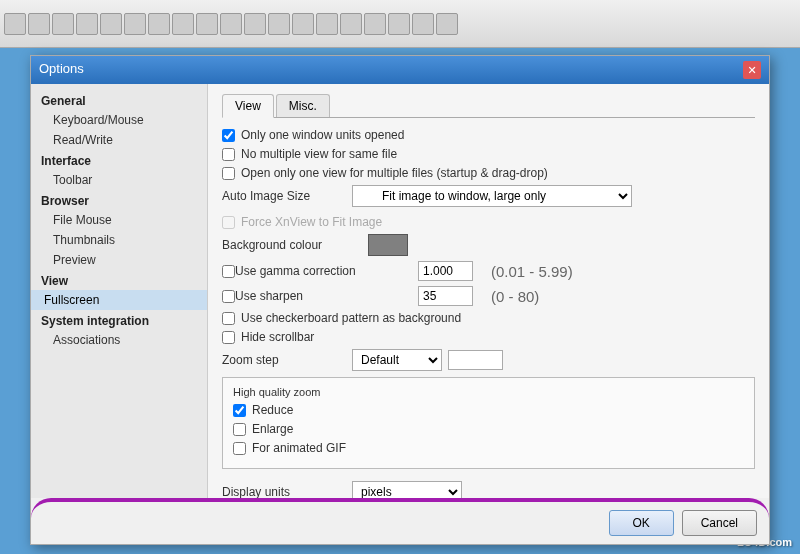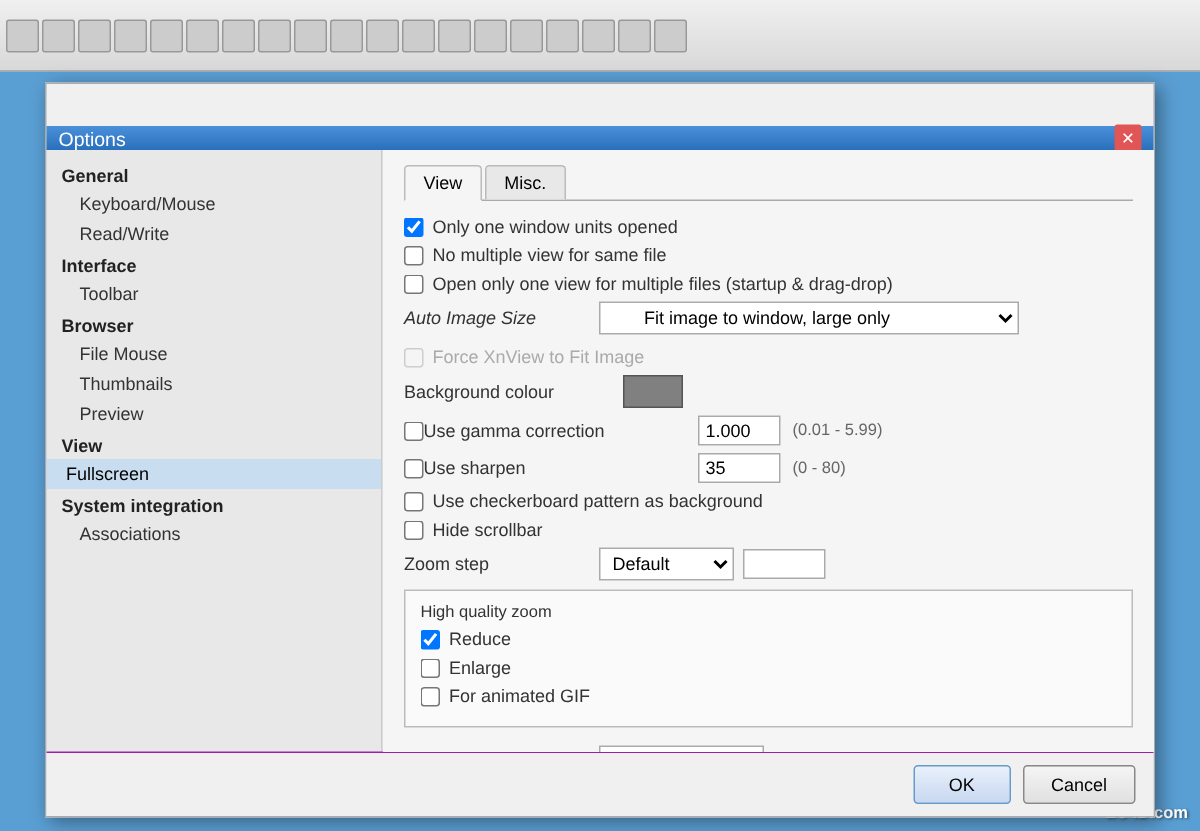--- a/index.html
+++ b/index.html
@@ -55,23 +55,22 @@
     }
 
     .dialog-titlebar {
       background: linear-gradient(to bottom, #4a90d9, #2a6fbb);
       color: white;
       padding: 5px 8px;
       font-size: 13px;
       font-weight: normal;
       display: flex;
       justify-content: space-between;
-      align-items: center;
-      height: 16px;
-      margin-top: 28px;
+      align-items: flex-start;
+      height: 28px;
     }
 
     .dialog-close-btn {
       background: #e05555;
       color: white;
       border: none;
       width: 18px;
       height: 18px;
       font-size: 11px;
       cursor: pointer;
@@ -82,21 +81,21 @@
     }
 
     .dialog-body {
       display: flex;
       flex: 1;
       overflow: hidden;
     }
 
     
     .sidebar {
-      width: 224px;
+      width: 177px;
       background: #e8e8e8;
       border-right: 1px solid #ccc;
       padding: 6px 0;
       overflow-y: auto;
     }
 
     .sidebar-section {
       font-weight: bold;
       color: #222;
       padding: 4px 10px 2px 10px;
@@ -168,21 +167,20 @@
       display: flex;
       align-items: center;
       margin-bottom: 8px;
       margin-top: 4px;
     }
 
     .auto-image-label {
       font-size: 12px;
       color: #333;
       width: 130px;
-      font-style: italic;
     }
 
     select.dropdown {
       font-size: 12px;
       padding: 2px 4px;
       border: 1px solid #aaa;
       background: white;
       height: 22px;
     }
 
@@ -221,23 +219,23 @@
     .gamma-input {
       width: 55px;
       height: 20px;
       font-size: 12px;
       border: 1px solid #aaa;
       padding: 1px 4px;
       margin-left: 8px;
     }
 
     .range-label {
-      font-size: 11px;
+      font-size: 15px;
       color: #666;
-      margin-left: 8px;
+      margin-left: 18px;
     }
 
     .zoom-row {
       display: flex;
       align-items: center;
       margin-bottom: 6px;
     }
 
     .zoom-label {
       font-size: 12px;
@@ -277,24 +275,25 @@
     .display-units-label {
       font-size: 12px;
       color: #333;
       width: 130px;
     }
 
     
     .dialog-footer {
       padding: 8px 12px;
       background: #f0f0f0;
-      border-top: 1px solid #a21caf;
+      border-top: 4px solid #a21caf;
       display: flex;
       justify-content: flex-end;
       gap: 8px;
+      border-radius: 20px;
     }
 
     .btn {
       padding: 4px 18px;
       font-size: 12px;
       border: 1px solid #888;
       cursor: pointer;
       background: linear-gradient(to bottom, #f5f5f5, #e0e0e0);
       border-radius: 3px;
       height: 26px;

